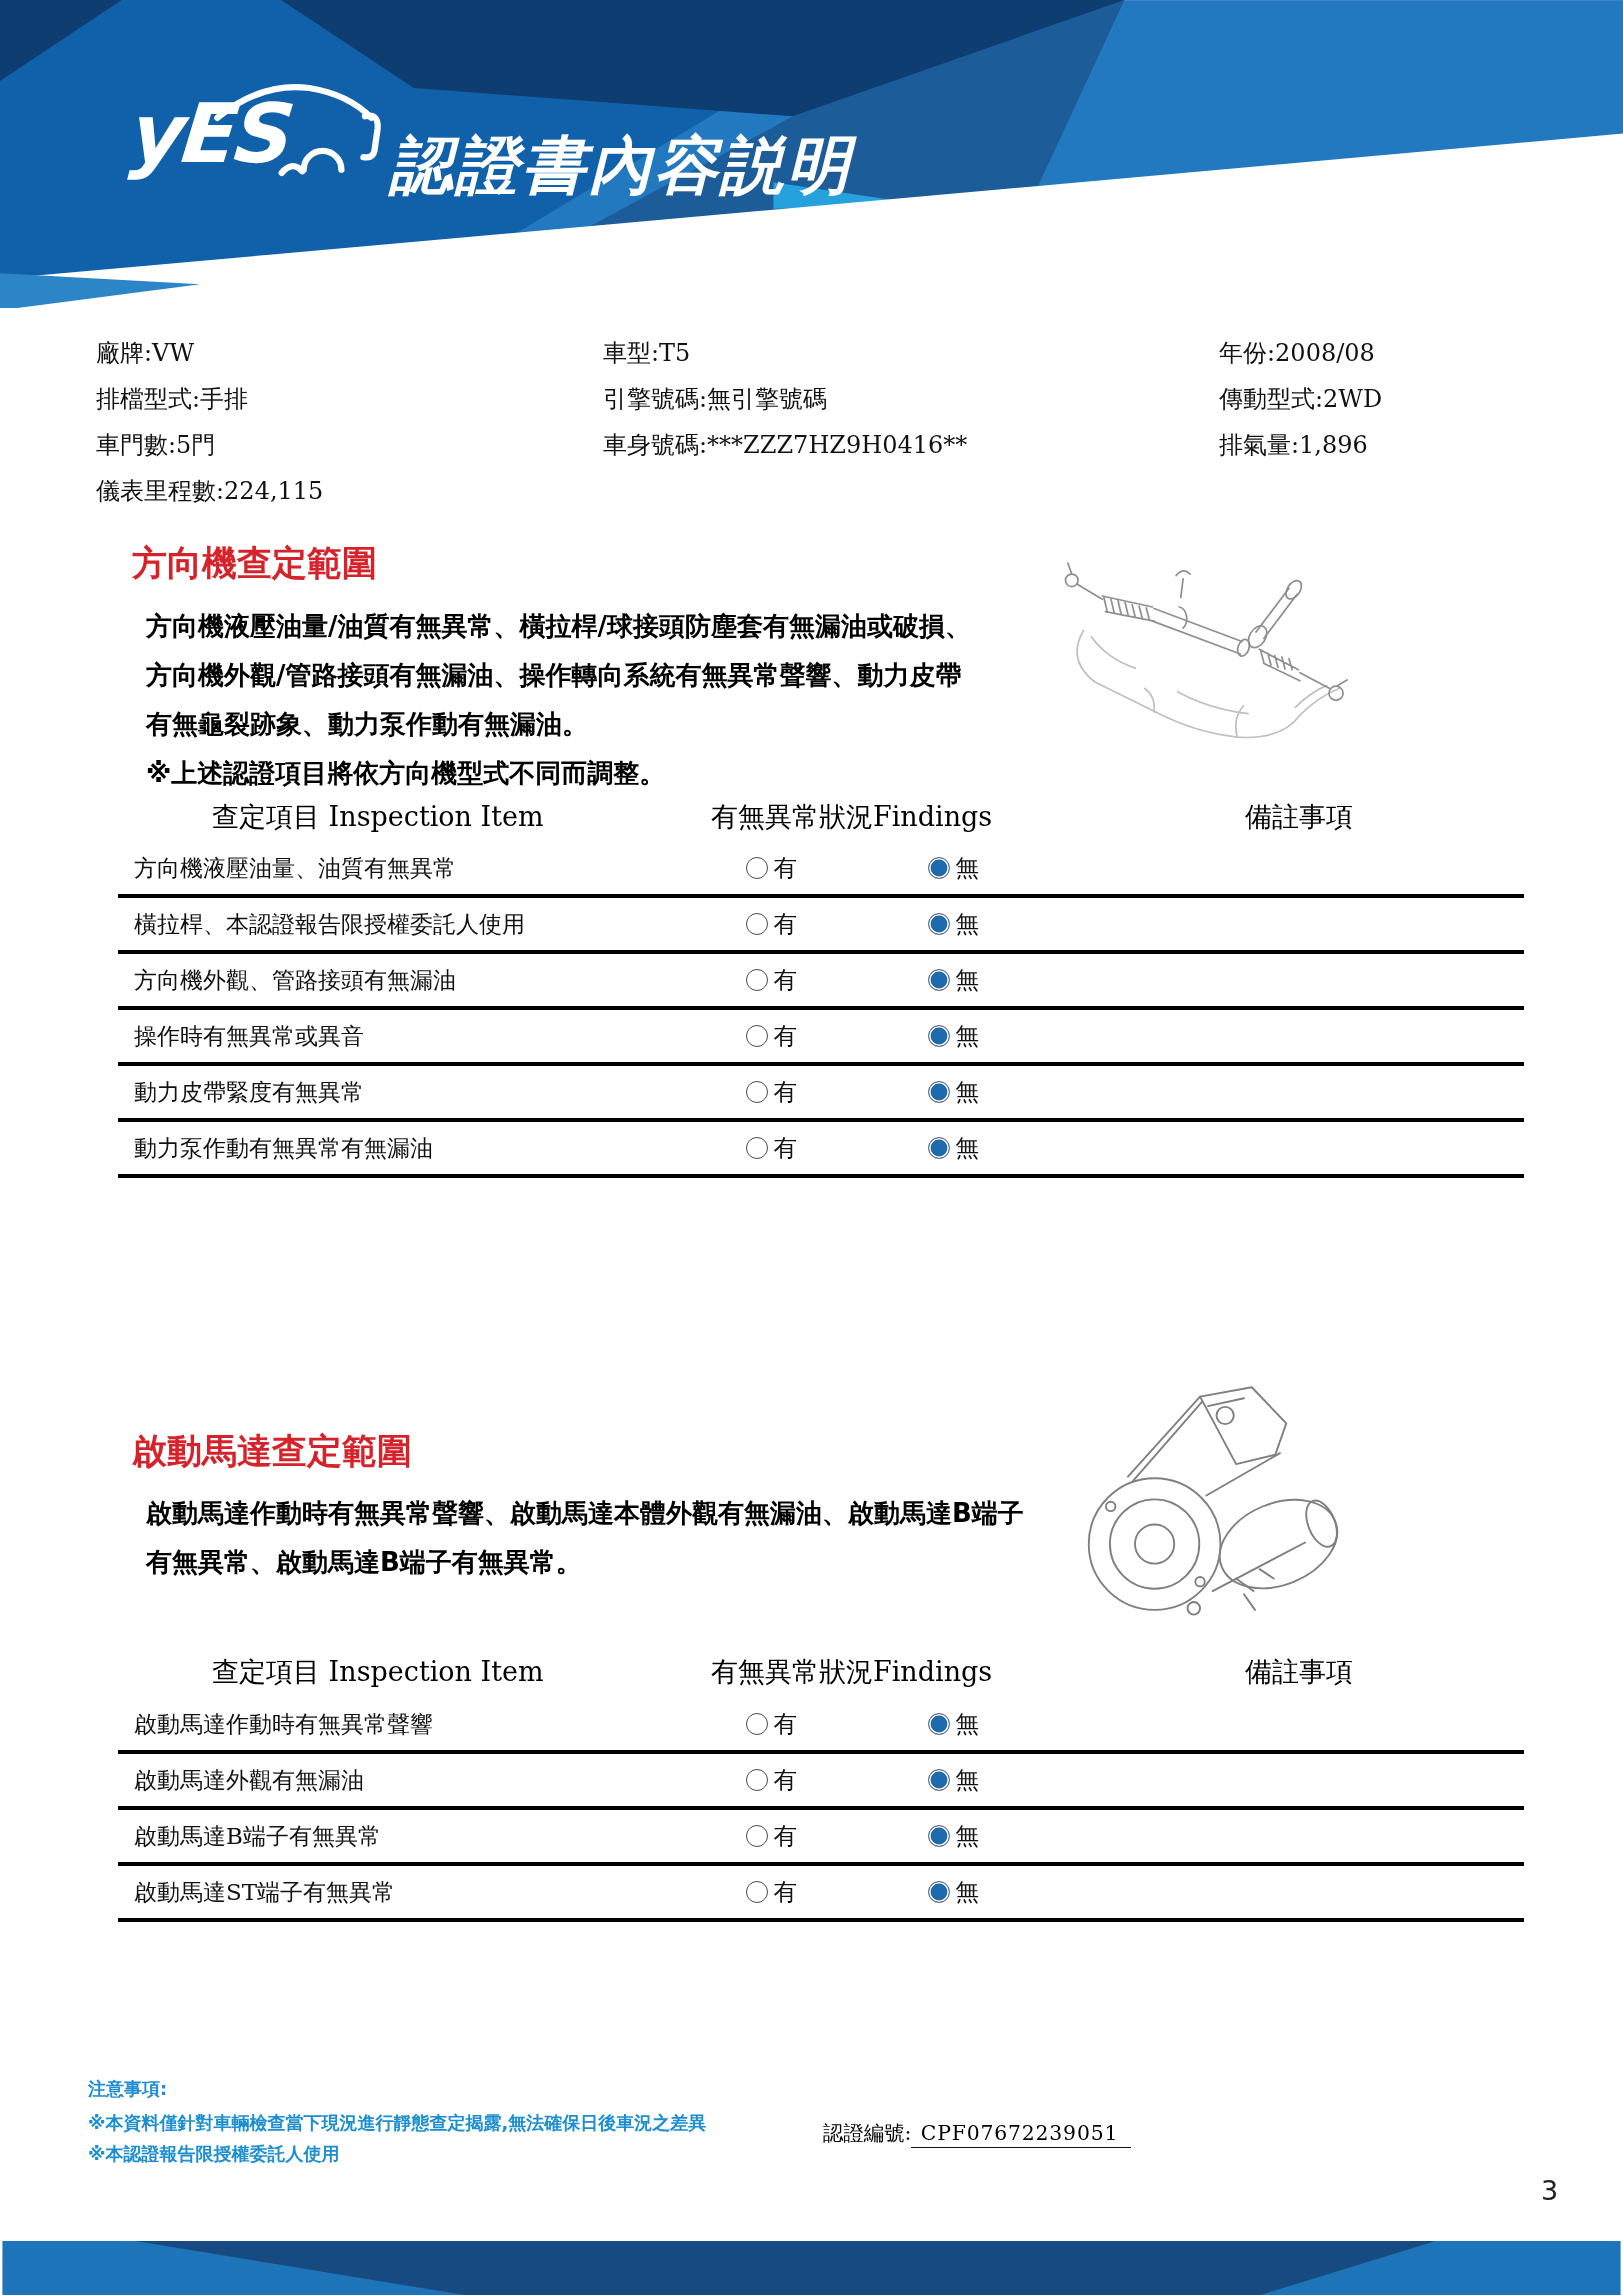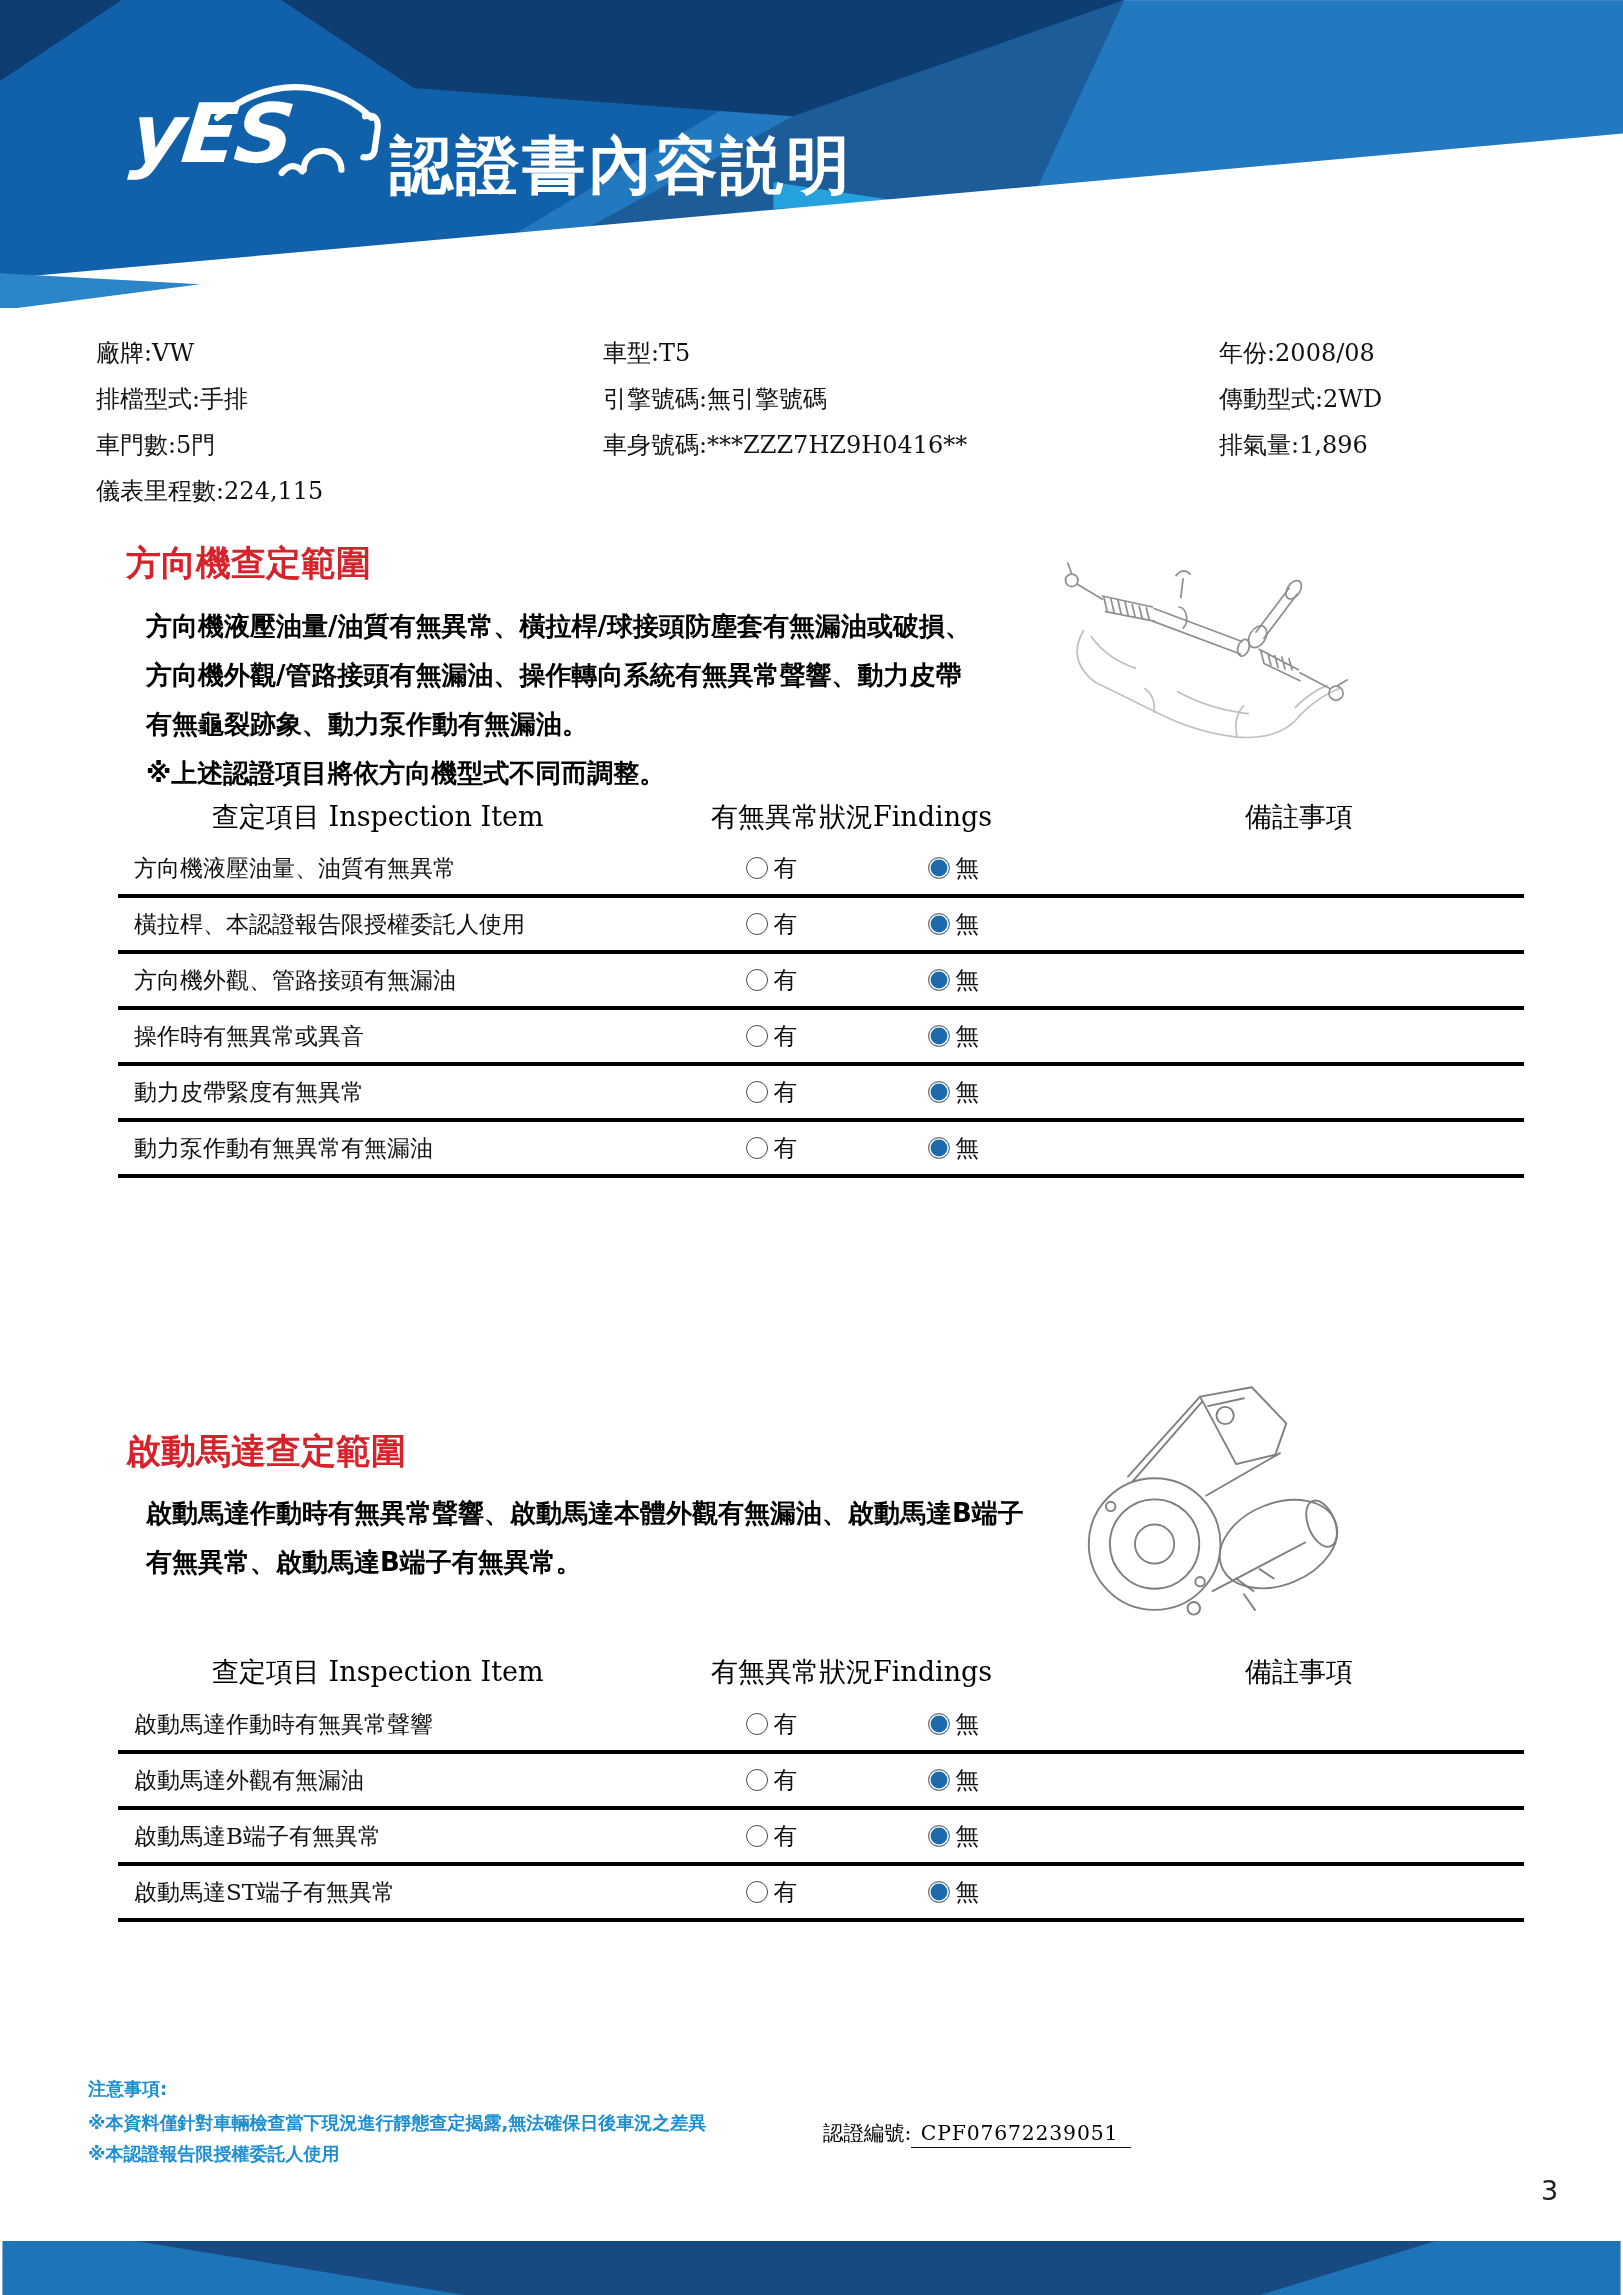--- a/index.html
+++ b/index.html
@@ -9,30 +9,30 @@
   
   .header{position:absolute;left:0;top:0;width:1623px;height:308px;}
   .header svg.bg{position:absolute;left:0;top:0;}
   .logo-text{position:absolute;left:132px;top:93px;color:#fff;
              font-family:"DejaVu Sans","Liberation Sans",sans-serif;
              font-style:italic;font-weight:800;font-size:82px;line-height:1;
              transform:skewX(-6deg);letter-spacing:-3.1px;}
   .car-svg{position:absolute;left:203px;top:77px;}
   .header-title{position:absolute;left:390px;top:134px;color:#fff;
                 font-family:"DejaVu Sans","Liberation Sans",sans-serif;
-                font-weight:700;font-size:63px;line-height:1;letter-spacing:3.1px;}
+                font-weight:700;font-size:63px;line-height:1;letter-spacing:3.1px;font-style:italic;}
 
   
   .info-col{position:absolute;top:330px;font-size:24px;line-height:46px;white-space:nowrap;}
   .info-col.c1{left:96px;}
   .info-col.c2{left:603px;}
   .info-col.c3{left:1219px;}
 
   
-  .sec-heading{position:absolute;left:126px;
+  .sec-heading{position:absolute;left:132px;
                font-family:"DejaVu Sans","Liberation Sans",sans-serif;
                font-weight:800;font-size:35px;line-height:1;color:#d6232b;white-space:nowrap;text-align:center;}
   .sec-desc{position:absolute;left:126px;
             font-family:"DejaVu Sans","Liberation Sans",sans-serif;
             font-weight:700;font-size:26px;line-height:49px;color:#000;white-space:nowrap;margin-left:20px;}
   .tbl-head{position:absolute;font-size:27px;white-space:nowrap;color:#000;}
   .rows{position:absolute;left:118px;width:1406px;}
   .row{position:relative;height:52px;border-bottom:4.7px solid #000;
        display:flex;align-items:center;}
   .row .item{margin-left:16px;font-size:23px;white-space:nowrap;}

